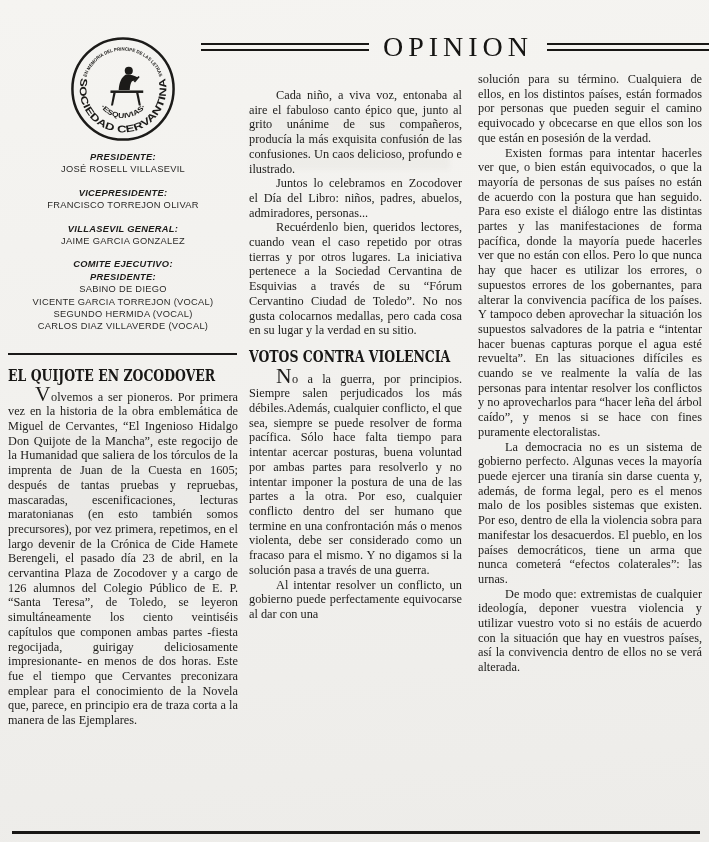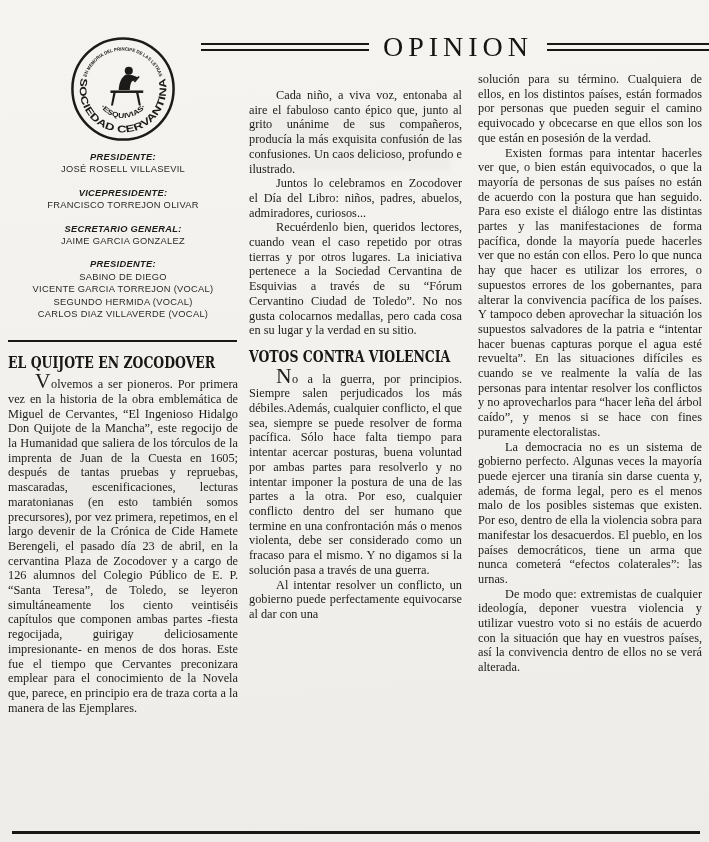--- a/index.html
+++ b/index.html
@@ -88,41 +88,42 @@
     <div class="officers">
       <div class="og">
         <div class="ol">PRESIDENTE:</div>
         <div class="on">JOSÉ ROSELL VILLASEVIL</div>
       </div>
       <div class="og">
         <div class="ol">VICEPRESIDENTE:</div>
         <div class="on">FRANCISCO TORREJON OLIVAR</div>
       </div>
       <div class="og">
-        <div class="ol">SECRETARIO GENERAL:</div>
+        <div class="ol">VILLASEVIL GENERAL:</div>
         <div class="on">JAIME GARCIA GONZALEZ</div>
       </div>
       <div class="og">
+        <div class="ol">COMITE EJECUTIVO:</div>
         <div class="ol">PRESIDENTE:</div>
         <div class="on">SABINO DE DIEGO</div>
         <div class="on">VICENTE GARCIA TORREJON (VOCAL)</div>
         <div class="on">SEGUNDO HERMIDA (VOCAL)</div>
         <div class="on">CARLOS DIAZ VILLAVERDE (VOCAL)</div>
       </div>
     </div>
 
     <hr class="sep">
 
     <h2 class="headline"><span>EL QUIJOTE EN ZOCODOVER</span></h2>
     <p><span class="ic">V</span><span>olvemos a ser pioneros. Por primera vez en la historia de la obra emblemática de Miguel de Cervantes, “El Ingenioso Hidalgo Don Quijote de la Mancha”, este regocijo de la Humanidad que saliera de los tórculos de la imprenta de Juan de la Cuesta en 1605; después de tantas pruebas y repruebas, mascaradas, escenificaciones, lecturas maratonianas (en esto también somos precursores), por vez primera, repetimos, en el largo devenir de la Crónica de Cide Hamete Berengeli, el pasado día 23 de abril, en la cervantina Plaza de Zocodover y a cargo de 126 alumnos del Colegio Público de E. P. “Santa Teresa”, de Toledo, se leyeron simultáneamente los ciento veintiséis capítulos que componen ambas partes -fiesta regocijada, guirigay deliciosamente impresionante- en menos de dos horas. Este fue el tiempo que Cervantes preconizara emplear para el conocimiento de la Novela que, parece, en principio era de traza corta a la manera de las Ejemplares.</span></p>
   </aside>
 
   <section class="col col-mid">
     <p>Cada niño, a viva voz, entonaba al aire el fabuloso canto épico que, junto al grito unánime de sus compañeros, producía la más exquisita confusión de las confusiones. Un caos delicioso, profundo e ilustrado.</p>
-    <p>Juntos lo celebramos en Zocodover el Día del Libro: niños, padres, abuelos, admiradores, curiosos...</p>
+    <p>Juntos lo celebramos en Zocodover el Día del Libro: niños, padres, abuelos, admiradores, personas...</p>
     <p>Recuérdenlo bien, queridos lectores, cuando vean el caso repetido por otras tierras y por otros lugares. La iniciativa pertenece a la Sociedad Cervantina de Esquivias a través de su “Fórum Cervantino Ciudad de Toledo”. No nos gusta colocarnos medallas, pero cada cosa en su lugar y la verdad en su sitio.</p>
     <h2 class="headline"><span>VOTOS CONTRA VIOLENCIA</span></h2>
     <p><span class="ic">N</span><span>o a la guerra, por principios. Siempre salen perjudicados los más débiles.Además, cualquier conflicto, el que sea, siempre se puede resolver de forma pacífica. Sólo hace falta tiempo para intentar acercar posturas, buena voluntad por ambas partes para resolverlo y no intentar imponer la postura de una de las partes a la otra. Por eso, cualquier conflicto dentro del ser humano que termine en una confrontación más o menos violenta, debe ser considerado como un fracaso para el mismo. Y no digamos si la solución pasa a través de una guerra.</span></p>
     <p>Al intentar resolver un conflicto, un gobierno puede perfectamente equivocarse al dar con una</p>
   </section>
 
   <section class="col col-right">
     <p class="cont">solución para su término. Cualquiera de ellos, en los distintos países, están formados por personas que pueden seguir el camino equivocado y obcecarse en que ellos son los que están en posesión de la verdad.</p>
     <p>Existen formas para intentar hacerles ver que, o bien están equivocados, o que la mayoría de personas de sus países no están de acuerdo con la postura que han seguido. Para eso existe el diálogo entre las distintas partes y las manifestaciones de forma pacífica, donde la mayoría puede hacerles ver que no están con ellos. Pero lo que nunca hay que hacer es utilizar los errores, o supuestos errores de los gobernantes, para alterar la convivencia pacífica de los países. Y tampoco deben aprovechar la situación los supuestos salvadores de la patria e “intentar hacer buenas capturas porque el agua esté revuelta”. En las situaciones difíciles es cuando se ve realmente la valía de las personas para intentar resolver los conflictos y no aprovecharlos para “hacer leña del árbol caído”, y menos si se hace con fines puramente electoralistas.</p>
     <p>La democracia no es un sistema de gobierno perfecto. Algunas veces la mayoría puede ejercer una tiranía sin darse cuenta y, además, de forma legal, pero es el menos malo de los posibles sistemas que existen. Por eso, dentro de ella la violencia sobra para manifestar los desacuerdos. El pueblo, en los países democráticos, tiene un arma que nunca cometerá “efectos colaterales”: las urnas.</p>

